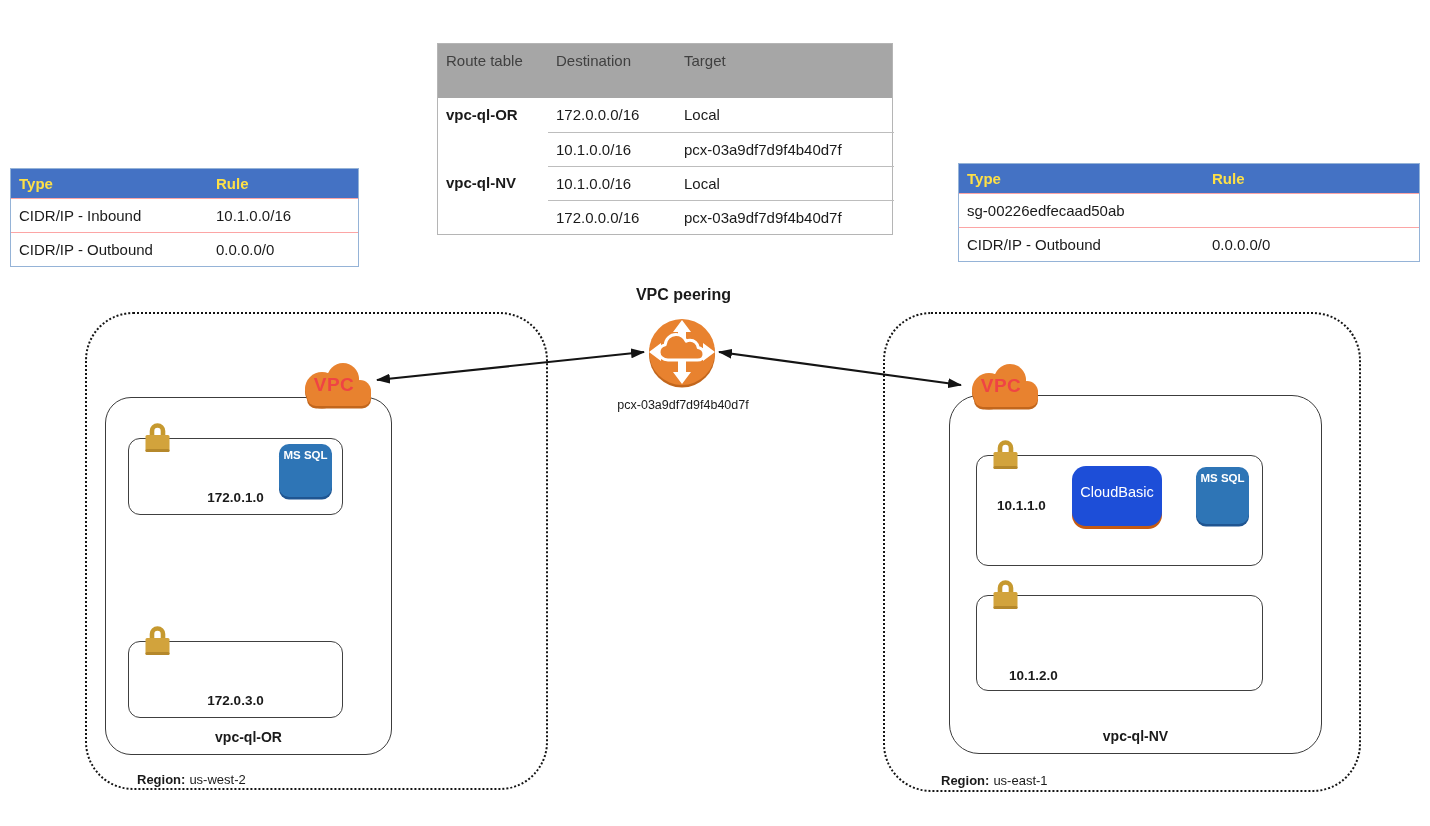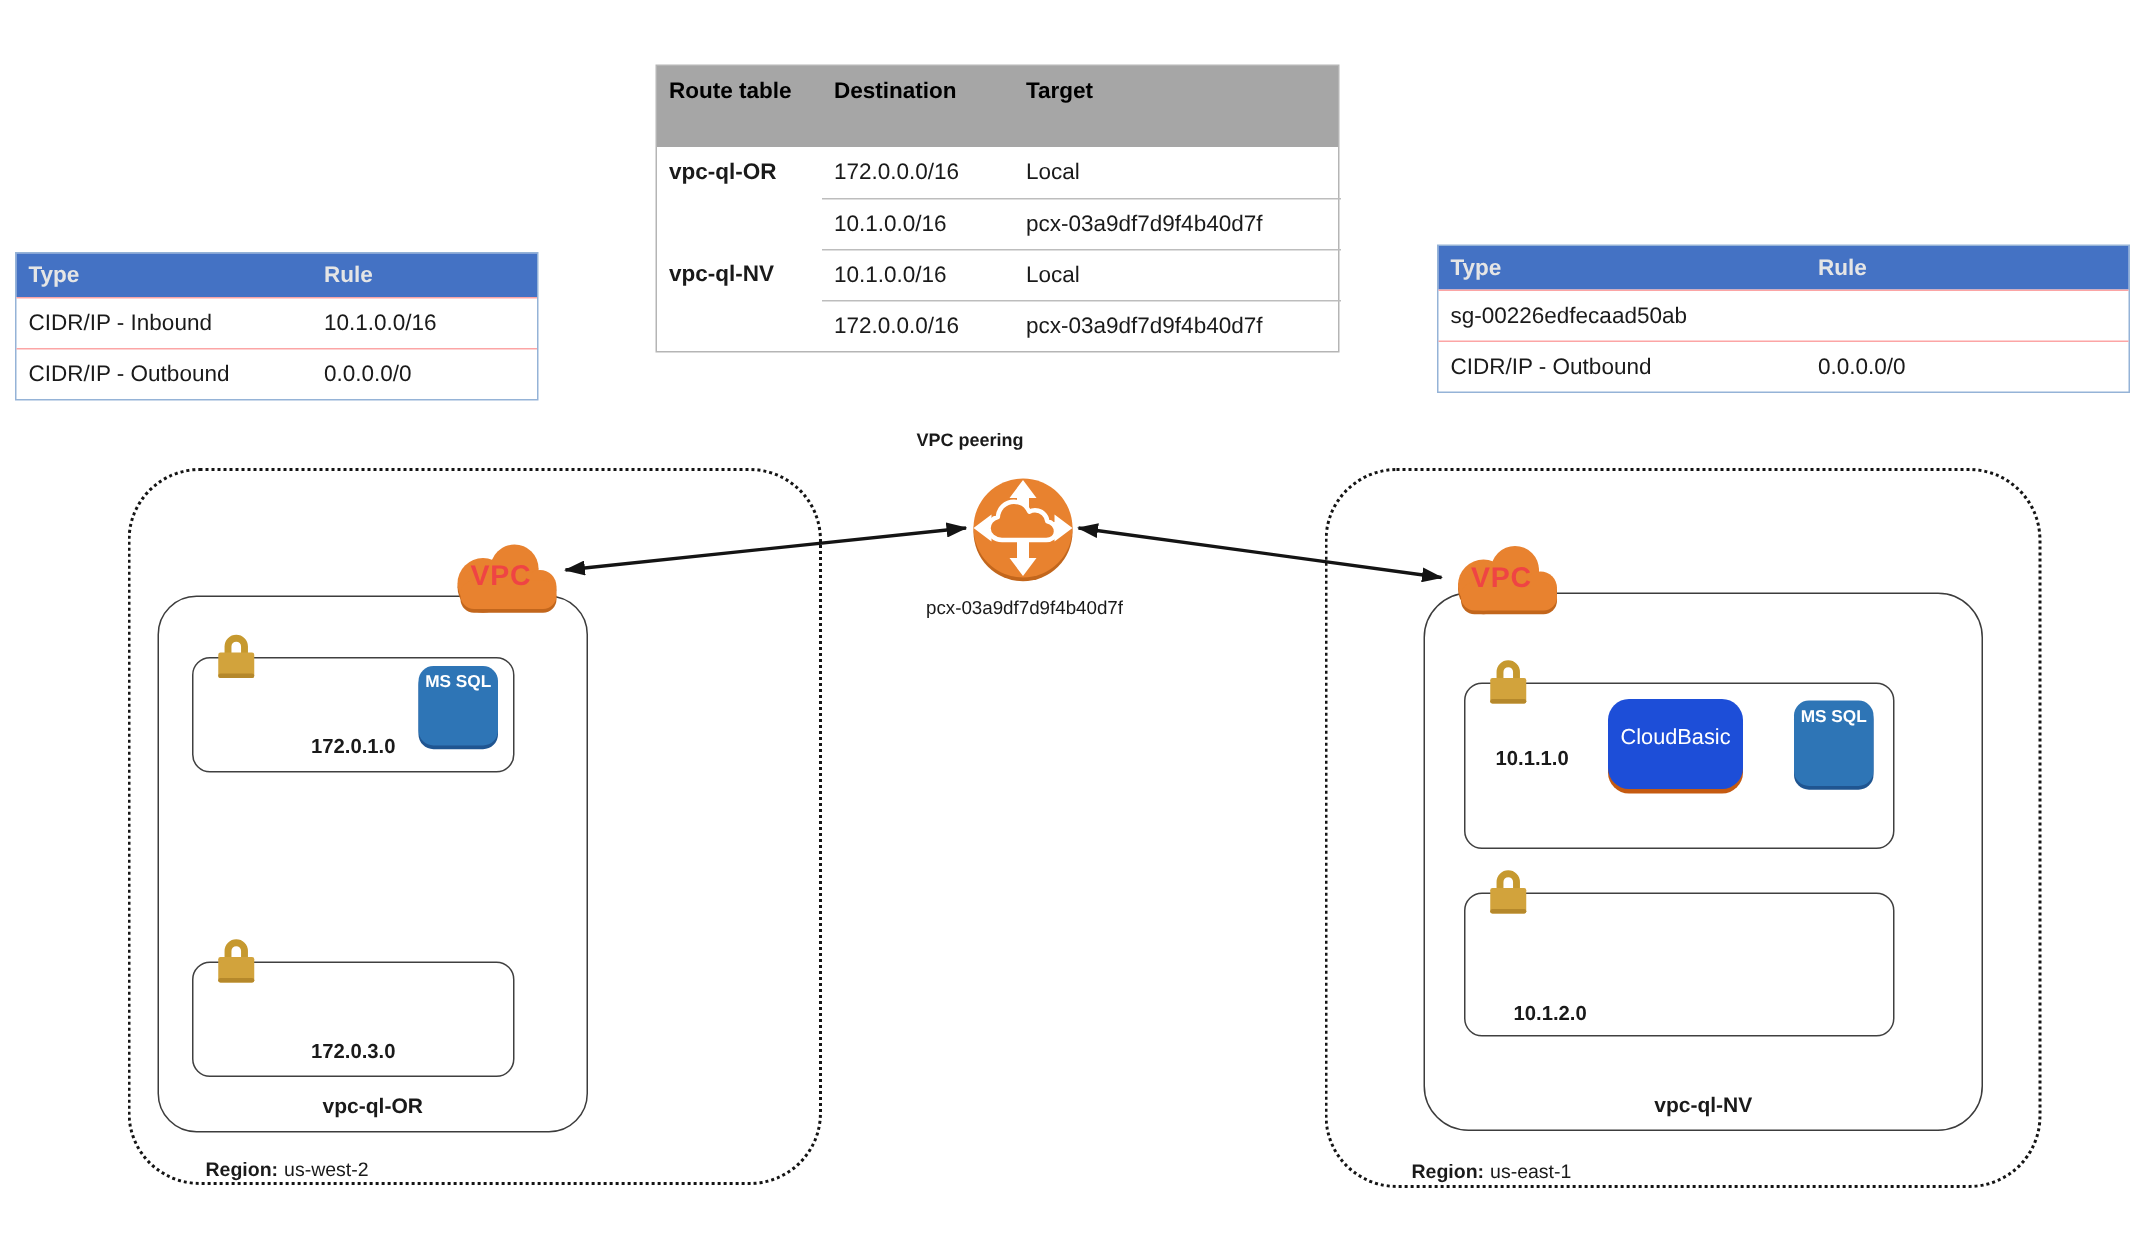--- a/index.html
+++ b/index.html
@@ -4,45 +4,45 @@
 <style>
   * { margin:0; padding:0; box-sizing:border-box; }
   html,body { background:#ffffff; }
   #canvas {
     position:relative; width:1430px; height:826px; overflow:hidden;
     font-family:"Liberation Sans", sans-serif; color:#1a1a1a; background:#ffffff;
   }
 
   
   .rt { position:absolute; left:437px; top:43px; width:456px; border:1px solid #b5b5b5; background:#fff; font-size:15px; }
-  .rt-h { display:grid; grid-template-columns:110px 128px 218px; background:#a6a6a6; color:#000000; font-weight:bold; min-height:54px; }
+  .rt-h { display:grid; grid-template-columns:110px 128px 218px; background:#a6a6a6; color:#404040; font-weight:normal; min-height:54px; }
   .rt-h > div { padding:7px 8px 5px 8px; line-height:1.35; }
   .rt-b { display:grid; grid-template-columns:110px 128px 218px; grid-auto-rows:34px; }
   .rt-cell { padding-left:8px; line-height:34px; white-space:nowrap; }
   .rt-name { font-weight:bold; grid-column:1; }
   .rt-name.g1 { grid-row:1 / span 2; }
   .rt-name.g2 { grid-row:3 / span 2; }
   .rt-b .sep { border-top:1px solid #bdbdbd; }
 
   
   .sg { position:absolute; border:1px solid #95b3d7; background:#fff; font-size:15px; }
-  .sg-h { display:grid; background:#4472c4; color:#e5e5e5; font-weight:bold; }
+  .sg-h { display:grid; background:#4472c4; color:#fde047; font-weight:bold; }
   .sg-h > div { padding:3px 8px; line-height:23px; }
   .sg-r { display:grid; border-top:1px solid #fca5a5; }
   .sg-r > div { padding-left:8px; line-height:33px; white-space:nowrap; }
   .sg-left  { left:10px;  top:168px; width:349px; }
   .sg-left  .sg-h, .sg-left .sg-r  { grid-template-columns:197px 152px; }
   .sg-right { left:958px; top:163px; width:462px; }
   .sg-right .sg-h, .sg-right .sg-r { grid-template-columns:245px 217px; }
 
   
   #arrows { position:absolute; left:0; top:0; width:1430px; height:826px; pointer-events:none; }
 
   
-  .peer-title { position:absolute; left:611px; top:286px; width:145px; font-weight:bold; font-size:12px; }
+  .peer-title { position:absolute; left:611px; top:286px; width:145px; text-align:center; font-weight:bold; font-size:16px; }
   .peer-icon  { position:absolute; left:646px; top:317px; width:72px; height:72px; }
   .peer-id    { position:absolute; left:593px; top:398px; width:180px; text-align:center; font-size:12.5px; }
 
   
   .region { position:absolute; border:2.5px dotted #141414; border-radius:48px; background:transparent; }
   .region-left  { left:85px;  top:312px; width:463px; height:478px; }
   .region-right { left:883px; top:312px; width:478px; height:480px; }
   .region-label { position:absolute; font-size:13px; white-space:nowrap; }
   .region-label b { font-weight:bold; }
   .region-label span { margin-left:4px; }

